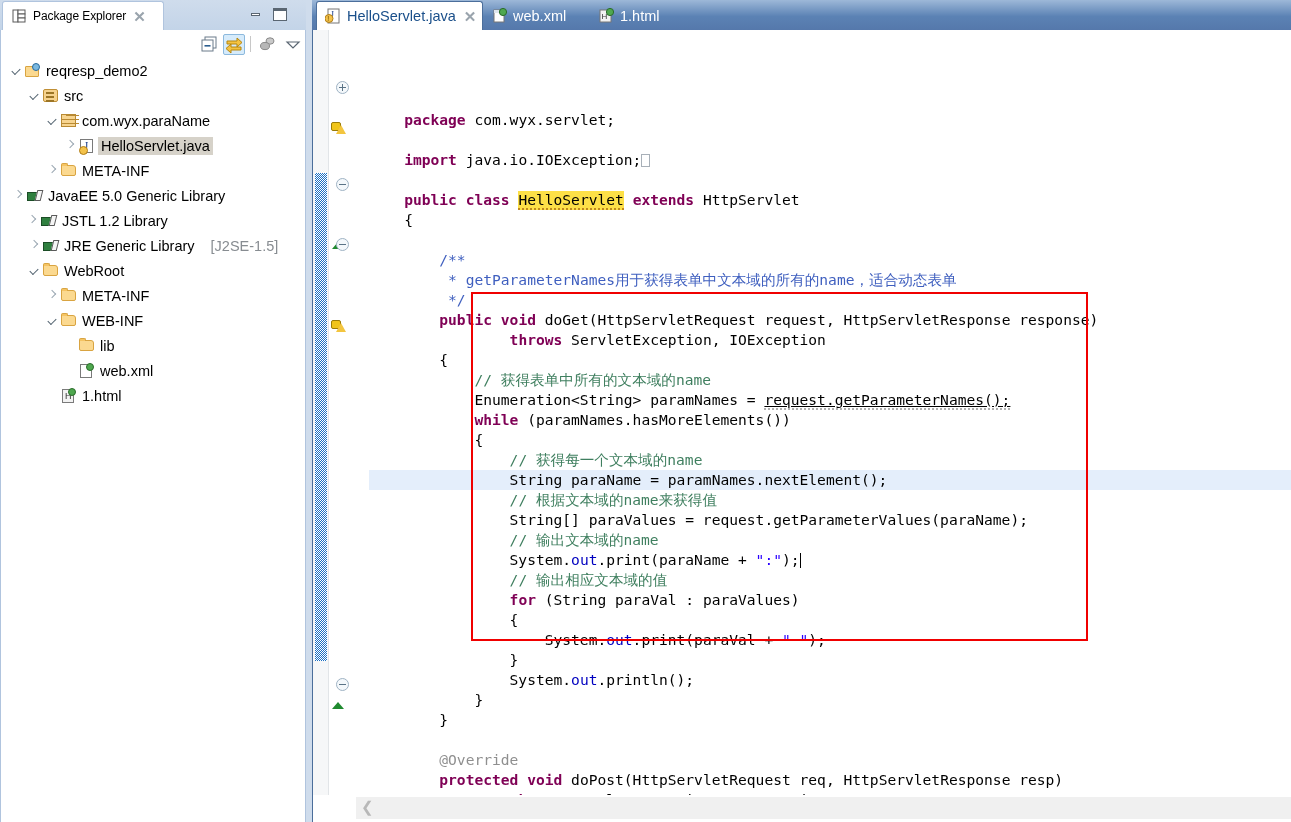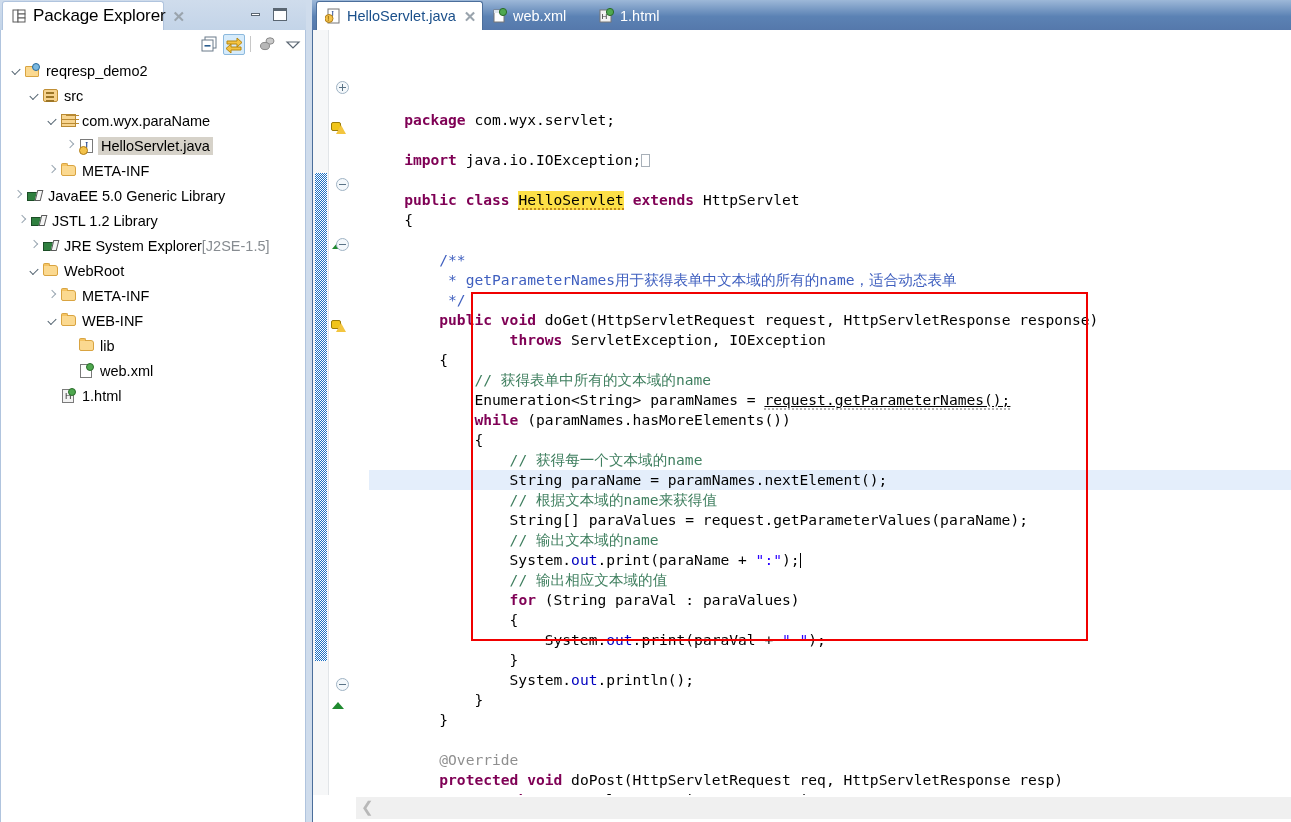--- a/index.html
+++ b/index.html
@@ -37,21 +37,21 @@
     border-right: 1px solid #b0c4de;
     box-sizing: border-box;
     display: flex; align-items: center;
   }
   #pe-tab-icon {
     margin-left: 8px; width: 16px; height: 16px;
     position: relative; flex: 0 0 auto;
   }
   #pe-tab-label {
     margin-left: 6px;
-    font-size: 17px;
+    font-size: 12px;
     color: #000;
     letter-spacing: -0.1px;
     white-space: nowrap;
   }
   #pe-tab-close {
     margin-left: 7px;
     color: #9aa4ad;
     font-size: 15px;
     font-weight: bold;
     line-height: 1;
@@ -151,21 +151,21 @@
     flex: 0 0 auto;
     position: relative;
     margin-right: 4px;
   }
   .tlabel { color: #000; }
   .tlabel.sel {
     background: #d6d2c9;
     padding: 1px 3px;
     margin-left: -2px;
   }
-  .tsuffix { color: #878c91; margin-left: 0; text-align: right; }
+  .tsuffix { color: #878c91; margin-left: 16px; text-align: right; }
 
   
   .ic-folder {
     position: absolute; left: 1px; top: 3px;
     width: 15px; height: 11px;
     background: #fbd990;
     border: 1px solid #d9a441;
     border-radius: 1px 3px 2px 2px;
     box-sizing: border-box;
   }
@@ -556,33 +556,33 @@
           </span>
           <span class="tlabel">META-INF</span>
         </div>
         <div class="trow" style="padding-left: 10px;">
           <span class="twist closed"></span>
           <span class="ticon">
             <span class="ic-lib"></span>
           </span>
           <span class="tlabel">JavaEE 5.0 Generic Library</span>
         </div>
-        <div class="trow" style="padding-left: 14px;">
+        <div class="trow" style="padding-left: 24px;">
           <span class="twist closed"></span>
           <span class="ticon">
             <span class="ic-lib"></span>
           </span>
           <span class="tlabel">JSTL 1.2 Library</span>
         </div>
         <div class="trow" style="padding-left: 26px;">
           <span class="twist closed"></span>
           <span class="ticon">
             <span class="ic-lib"></span>
           </span>
-          <span class="tlabel">JRE System Explorer</span>
+          <span class="tlabel">JRE Generic Library</span>
           <span class="tsuffix">[J2SE-1.5]</span>
         </div>
         <div class="trow" style="padding-left: 26px;">
           <span class="twist open"></span>
           <span class="ticon">
             <span class="ic-folder"></span>
           </span>
           <span class="tlabel">WebRoot</span>
         </div>
         <div class="trow" style="padding-left: 44px;">

